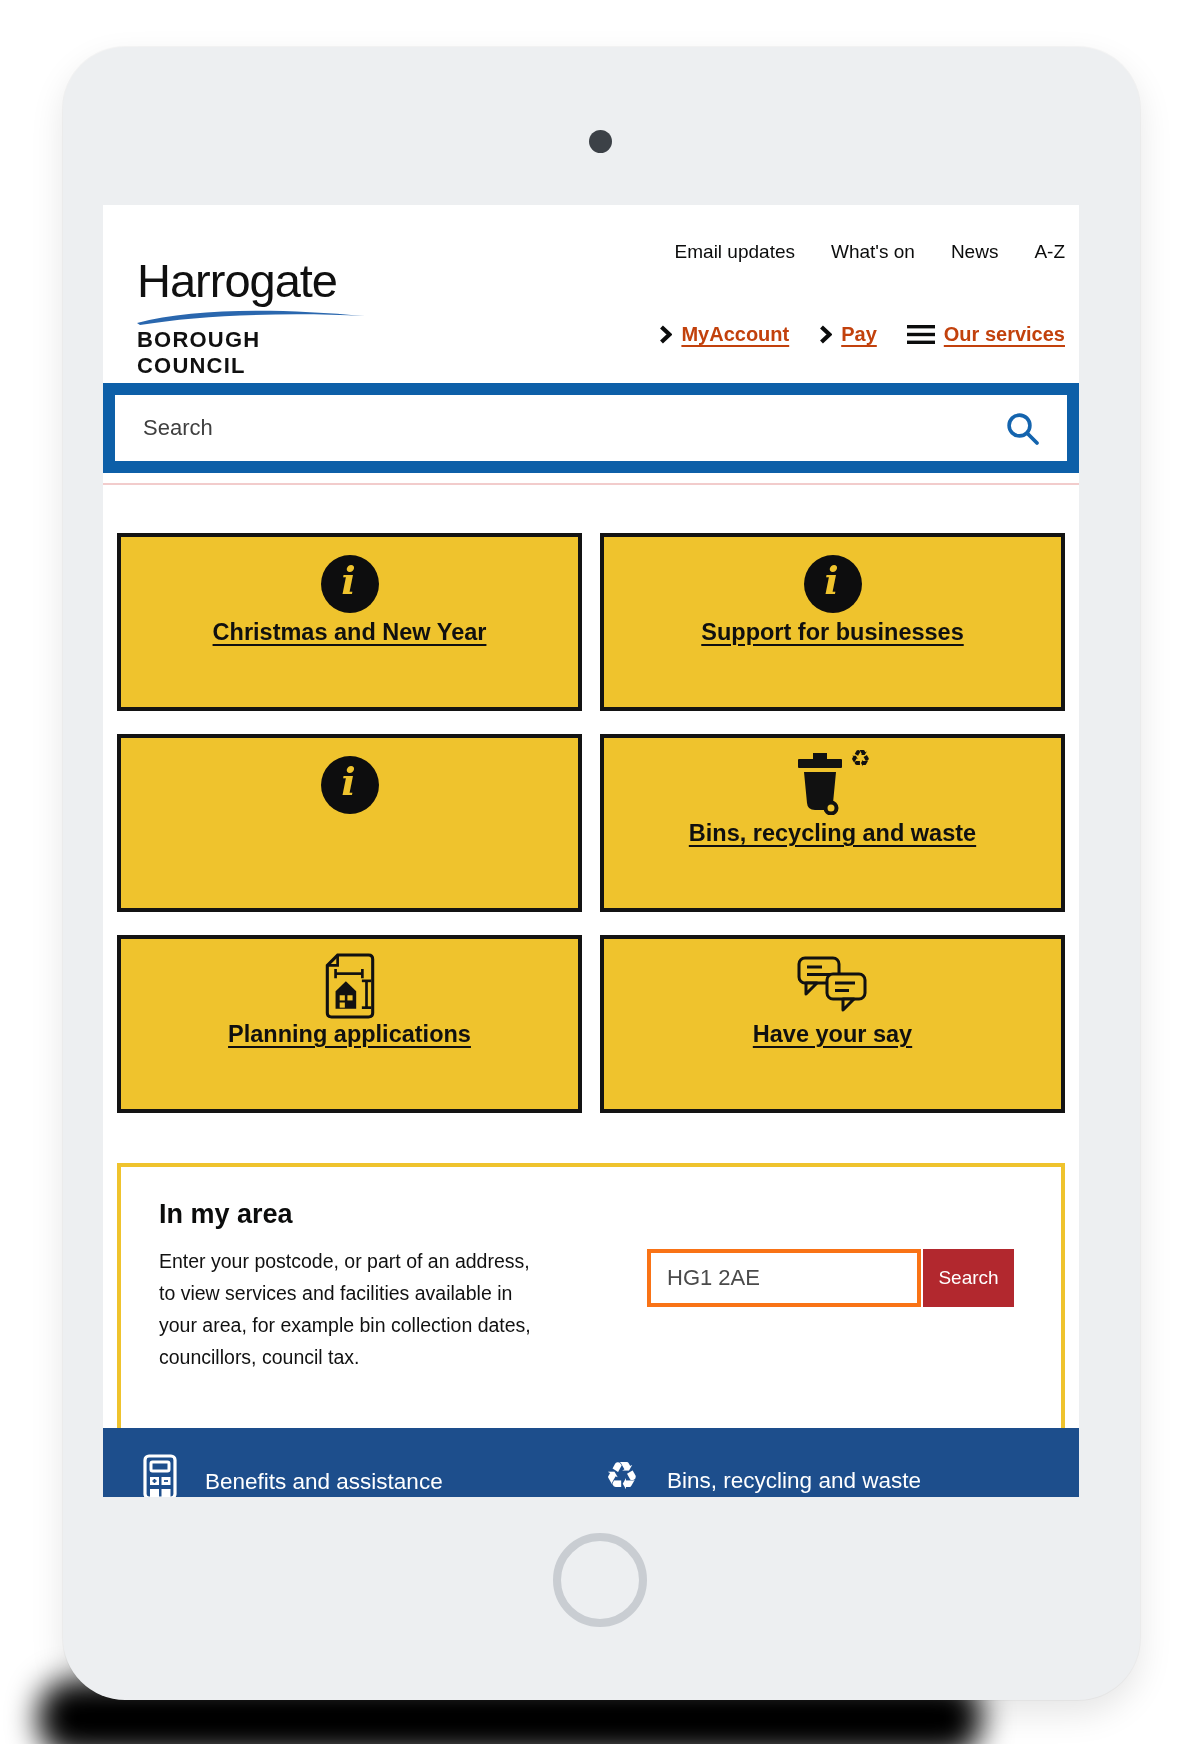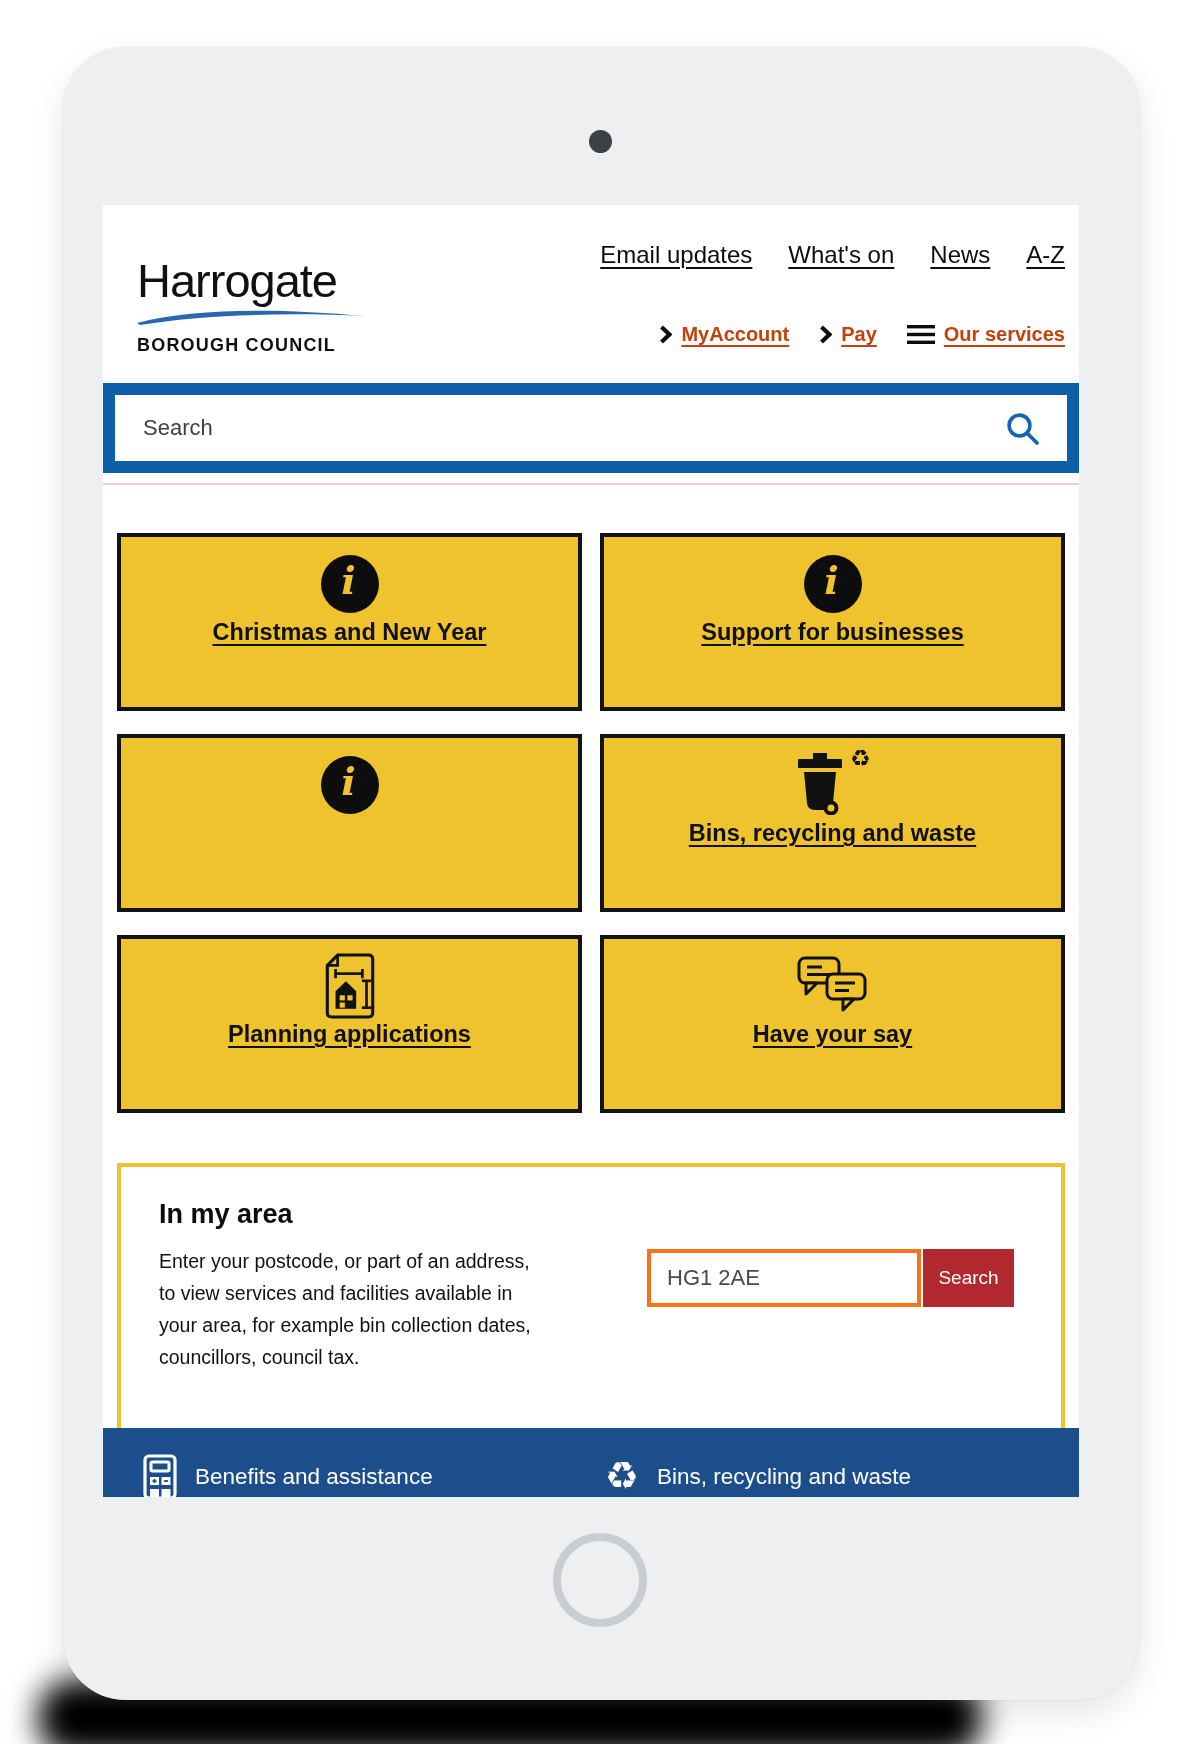--- a/index.html
+++ b/index.html
@@ -19,24 +19,24 @@
             border-radius:50%; border:8px solid #C9CDD2; }
 
   
   .screen { position:absolute; left:103px; top:205px; width:976px; height:1292px;
             background:#fff; overflow:hidden;padding-left:32px; }
 
   
   .logo { position:absolute; left:34px; top:50px; width:232px; }
   .logo-title { font-size:47px; font-weight:500; letter-spacing:-1px; color:#101010; line-height:52px; }
   .logo-swoosh { display:block; margin-top:2px; }
-  .logo-subtitle { font-size:18px; font-weight:600; letter-spacing:1.2px; color:#101010; margin-top:10px; }
+  .logo-subtitle { font-size:22px; font-weight:600; letter-spacing:1.2px; color:#101010; margin-top:2px; }
 
   .top-nav { position:absolute; right:14px; top:36px; display:flex; gap:36px; align-items:baseline; }
-  .top-nav a { font-size:24px; color:#0b0c0c; text-decoration:underline;
+  .top-nav a { font-size:19px; color:#0b0c0c; 
                text-underline-offset:4px; text-decoration-thickness:1.5px; font-weight:500; }
   .action-nav { position:absolute; right:14px; top:118px; display:flex; gap:30px; align-items:center; }
   .action-nav a { display:inline-flex; align-items:center; gap:9px; font-size:20px; font-weight:700;
                   color:#c2410c; text-decoration:none; }
   .action-nav a span { text-decoration:underline; text-underline-offset:4px; text-decoration-thickness:2px; }
   a { cursor:pointer; }
 
   
   .search-band { position:absolute; left:0; top:178px; width:976px; height:90px; background:#0D5FA8; }
   .search-box { position:absolute; left:12px; top:12px; width:952px; height:66px; background:#fff;
@@ -71,21 +71,21 @@
               line-height:32px; color:#111; }
   .ima-input { position:absolute; left:526px; top:82px; width:274px; height:58px;
                border:4px solid #f97316; font-size:22px; color:#4a4a4a; padding-left:16px;
                font-family:"Liberation Sans", sans-serif; outline:none; }
   .ima-button { position:absolute; left:802px; top:82px; width:91px; height:58px; background:#B2282E;
                 color:#fff; border:none; font-size:19px; font-family:"Liberation Sans", sans-serif;
                 cursor:pointer; }
 
   
   .footer { position:absolute; left:0; top:1223px; width:976px; height:69px; background:#1D4E8C; }
-  .footer-item { position:absolute; top:26px; display:flex; align-items:flex-start; gap:18px;
+  .footer-item { position:absolute; top:26px; display:flex; align-items:center; gap:28px;
                  color:#fff; cursor:pointer; }
   .footer-item .label { font-size:22.5px; font-weight:500; margin-top:10px; color:#fff; }
   .footer-item-1 { left:40px; }
   .footer-item-2 { left:502px; }
   .recycle-glyph { font-family:"DejaVu Sans", sans-serif; font-size:38px; line-height:44px; color:#fff; }
 </style>
 </head>
 <body>
 
 <div class="stage">

